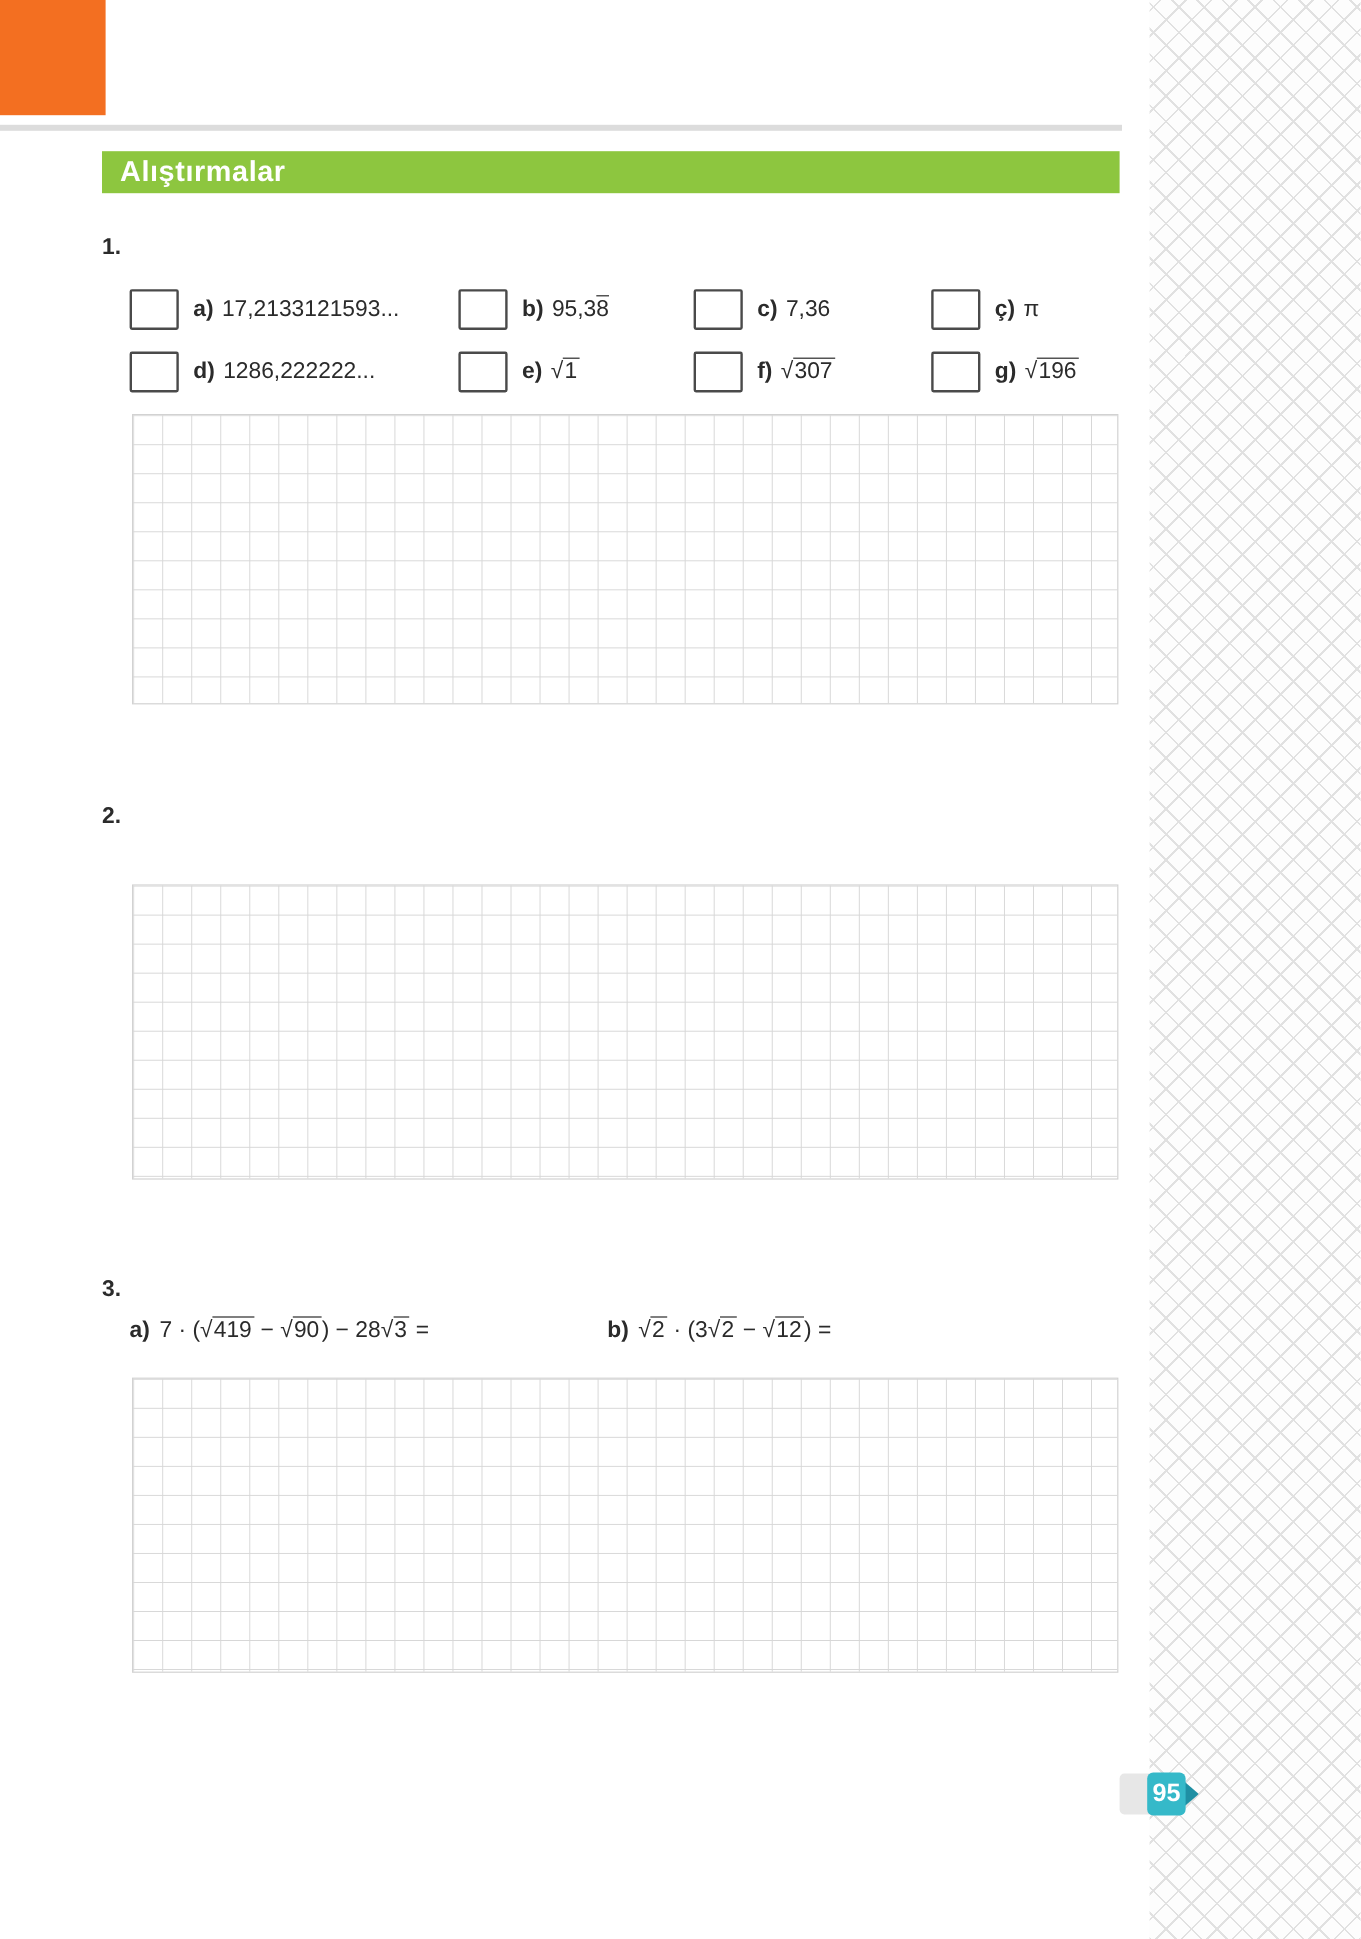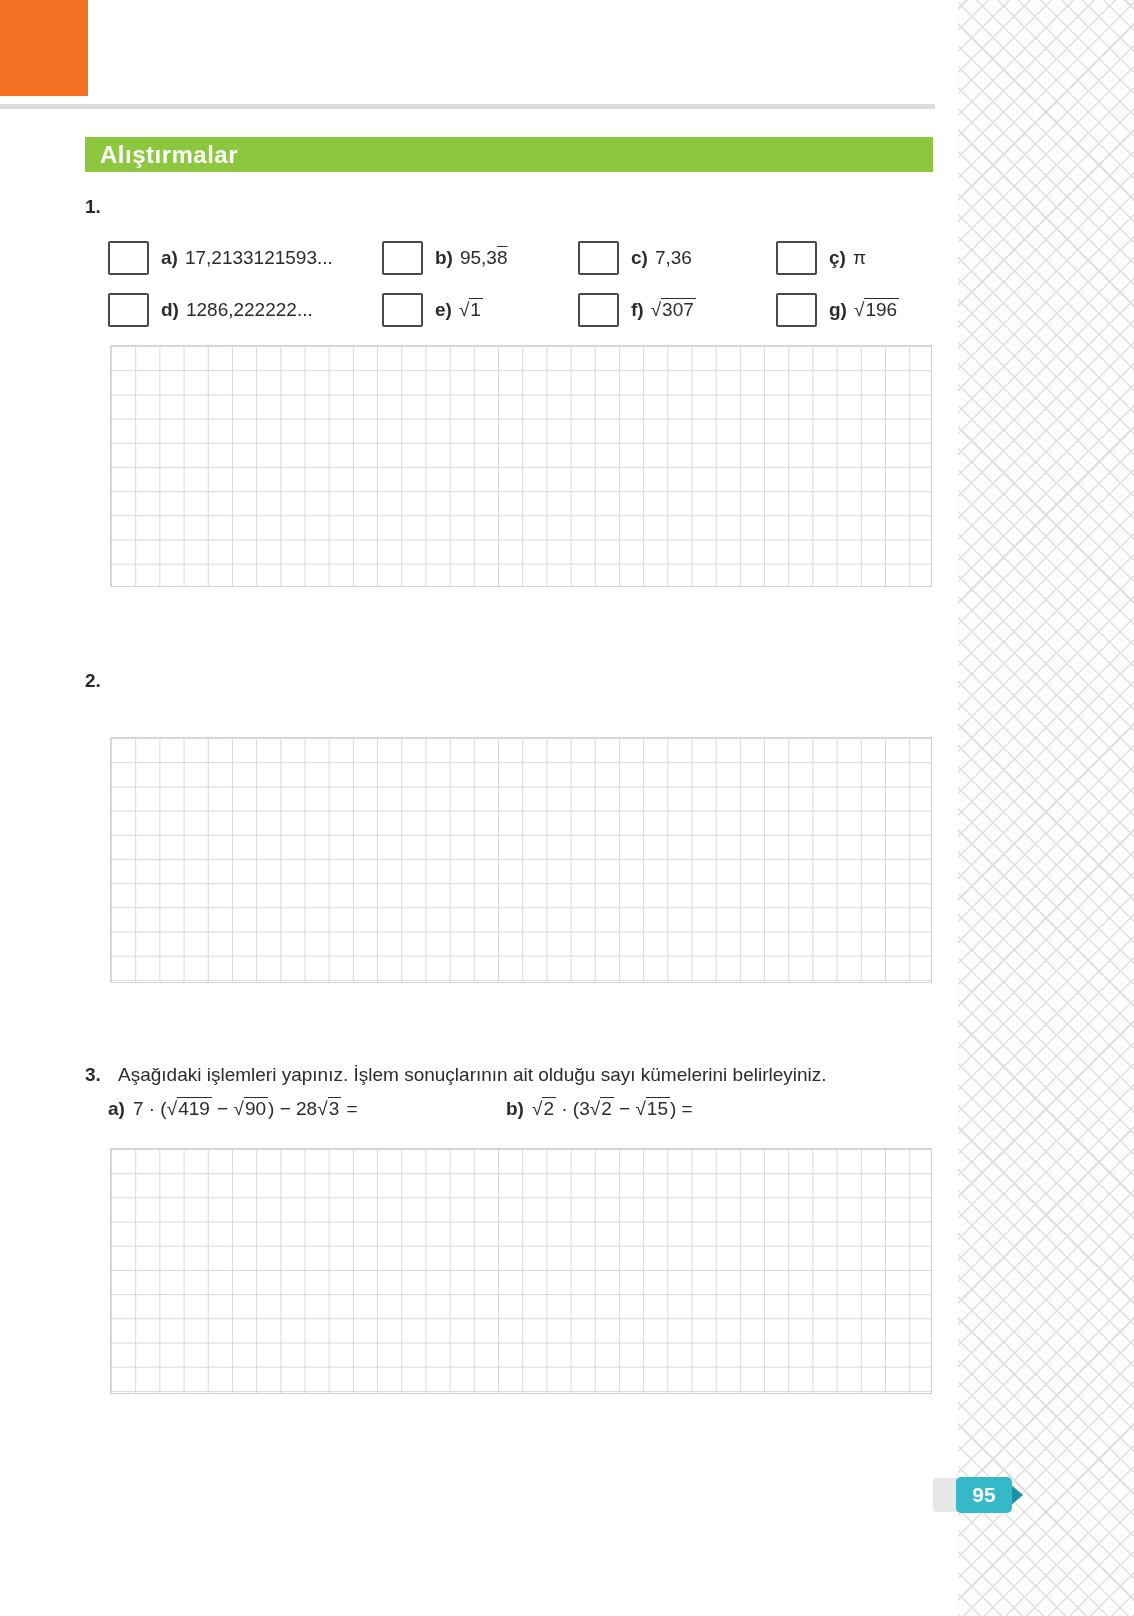--- a/index.html
+++ b/index.html
@@ -11,21 +11,21 @@
   .orange-corner { position:absolute; left:0; top:0; width:88px; height:96px; background:#f36f21; }
   .top-rule { position:absolute; left:0; top:104px; width:935px; height:5px; background:#dcdcdc; }
   .hatch-strip { position:absolute; left:958px; top:0; width:176px; height:1616px;
     background-color:#fdfdfd;
     background-image:
       repeating-linear-gradient(45deg,  #e1e1e1 0 1.5px, transparent 1.5px 15px),
       repeating-linear-gradient(-45deg, #e1e1e1 0 1.5px, transparent 1.5px 15px);
   }
 
   
-  .header-bar { position:absolute; left:85px; top:137px; width:848px; height:35px;
+  .header-bar { position:absolute; left:85px; top:126px; width:848px; height:35px;
     background:#8dc63f; color:#ffffff; display:flex; align-items:center;
     padding-left:15px; font-size:24px; font-weight:bold; letter-spacing:.5px; }
 
   
   .q { position:absolute; left:85px; width:850px; font-size:19px; line-height:1.55;
        padding-left:33px; text-align:justify; }
   .qnum { position:absolute; left:0; top:0; font-weight:bold; }
   .q1 { top:192px; }
   .q2 { top:666px; }
   .q3 { top:1060px; }
@@ -58,21 +58,21 @@
   
   .mathrow { position:absolute; left:108px; top:1098px; width:826px; height:36px; font-size:19px; }
   .expr { position:absolute; top:0; display:flex; align-items:center; }
   .expr b { margin-right:8px; }
   .expr-a { left:0; }
   .expr-b { left:398px; }
 
   
   .page-tab { position:absolute; left:933px; top:1477px; display:flex; align-items:center; height:36px; }
   .tab-gray { width:26px; height:34px; background:#e7e7e7; border-radius:4px 0 0 4px; }
-  .tab-teal { width:56px; height:36px; background:#35b9c9; border-radius:5px;
+  .tab-teal { width:32px; height:36px; background:#35b9c9; border-radius:5px;
     color:#fff; font-weight:bold; font-size:21px; display:flex; align-items:center;
     justify-content:center; margin-left:-3px; position:relative; z-index:2; }
   .tab-fold { width:14px; height:24px; background:#1f8fa3; margin-left:-3px;
     clip-path:polygon(0 0, 100% 50%, 0 100%); }
 </style>
 </head>
 <body>
 
 <div class="page">
 
@@ -138,31 +138,30 @@
   <div class="grid grid1"></div>
 
   <div class="q q2">
     <span class="qnum">2.</span>
   </div>
 
   <div class="grid grid2"></div>
 
   <div class="q q3">
     <span class="qnum">3.</span>
-    <span>Aşağıdaki işlemleri yapınız. İşlem sonuçlarının ait olduğu sayı kümelerini belirleyiniz.</span>
   </div>
 
   <div class="mathrow">
     <div class="expr expr-a">
       <b>a)</b>
       <span><span>7 · (</span><span class="sqrt">√<span class="rad">419</span></span><span> − </span><span class="sqrt">√<span class="rad">90</span></span><span>) − 28</span><span class="sqrt">√<span class="rad">3</span></span><span> =</span></span>
     </div>
     <div class="expr expr-b">
       <b>b)</b>
-      <span><span class="sqrt">√<span class="rad">2</span></span><span> · (3</span><span class="sqrt">√<span class="rad">2</span></span><span> − </span><span class="sqrt">√<span class="rad">15</span></span><span>) =</span></span>
+      <span><span class="sqrt">√<span class="rad">2</span></span><span> · (3</span><span class="sqrt">√<span class="rad">2</span></span><span> − </span><span class="sqrt">√<span class="rad">12</span></span><span>) =</span></span>
     </div>
   </div>
 
   <div class="grid grid3"></div>
 
   <div class="page-tab">
     <span class="tab-gray"></span>
     <span class="tab-teal">
       <span>95</span>
     </span>

